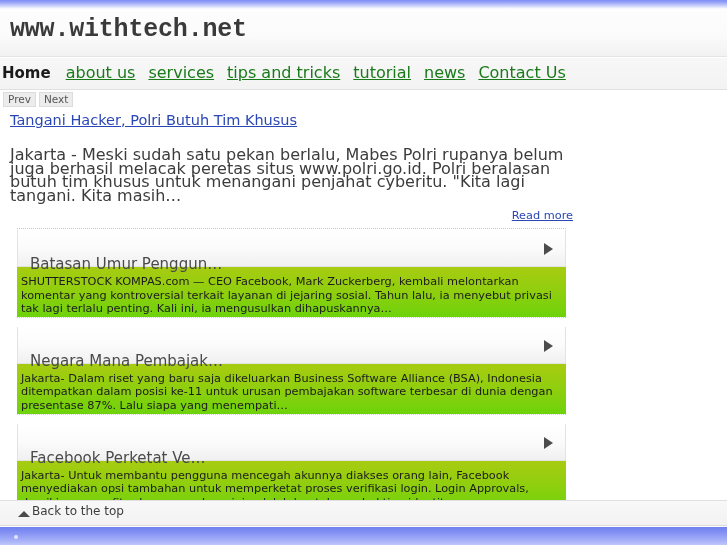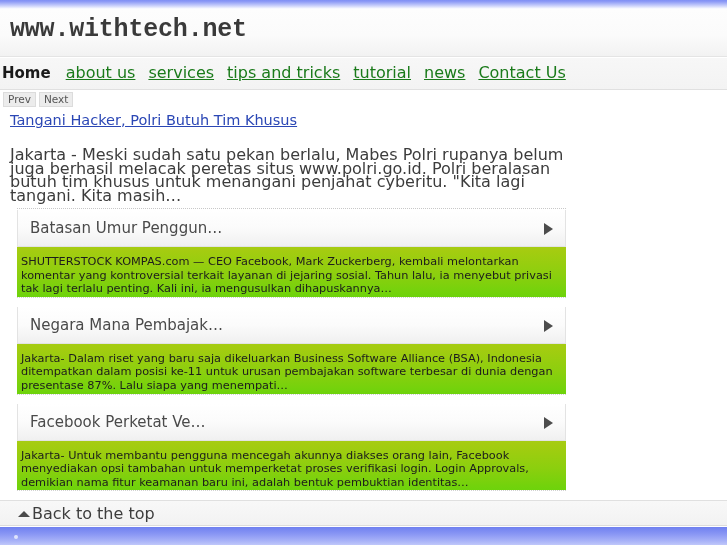--- a/index.html
+++ b/index.html
@@ -165,21 +165,21 @@
     line-height: 37px;
     background: linear-gradient(to bottom, #ffffff 0%, #fbfbfb 50%, #f0f0f0 100%);
     border: 1px solid #e3e3e3;
     border-top: none;
     box-sizing: border-box;
     cursor: pointer;
   }
   .acc-title {
     position: absolute;
     left: 12px;
-    top: 0;
+    top: 16px;
     font-size: 15px;
     color: #4a4a4a;
     font-weight: normal;
   }
   .acc-arrow {
     position: absolute;
     right: 12px;
     top: 13px;
     width: 0; height: 0;
     border-left: 9px solid #4c4c4c;
@@ -236,21 +236,21 @@
     top: 10px;
     width: 0; height: 0;
     border-bottom: 6px solid #4a4a4a;
     border-left: 6px solid transparent;
     border-right: 6px solid transparent;
   }
   #backtotop-label {
     position: absolute;
     left: 32px;
     top: 3px;
-    font-size: 16px;
+    font-size: 12px;
     color: #3d3d3d;
   }
 
   
   #footer-panel {
     position: absolute;
     top: 527px; left: 0;
     width: 727px;
     height: 18px;
     background: linear-gradient(to bottom, #6f80f0 0%, #8a97f4 40%, #a9b3f8 78%, #bfc7fa 100%);
@@ -289,20 +289,23 @@
 
 <div id="content">
 
   <div class="pager">
     <span class="pager-btn">Prev</span><span class="pager-btn">Next</span>
   </div>
 
   <div id="featured">
     <div id="featured-title">Tangani Hacker, Polri Butuh Tim Khusus</div>
     <div id="featured-body">Jakarta - Meski sudah satu pekan berlalu, Mabes Polri rupanya belum juga berhasil melacak peretas situs www.polri.go.id. Polri beralasan butuh tim khusus untuk menangani penjahat cyberitu. "Kita lagi tangani. Kita masih…</div>
+    <div id="readmore-row">
+      <span id="readmore-link">Read more</span>
+    </div>
   </div>
 
   <div id="accordion">
       <div class="acc-panel">
         <div class="acc-header">
           <span class="acc-title">Batasan Umur Penggun…</span>
           <span class="acc-arrow"></span>
         </div>
         <div class="acc-body">
           <div class="acc-body-inner">SHUTTERSTOCK KOMPAS.com — CEO Facebook, Mark Zuckerberg, kembali melontarkan komentar yang kontroversial terkait layanan di jejaring sosial. Tahun lalu, ia menyebut privasi tak lagi terlalu penting. Kali ini, ia mengusulkan dihapuskannya…</div>

